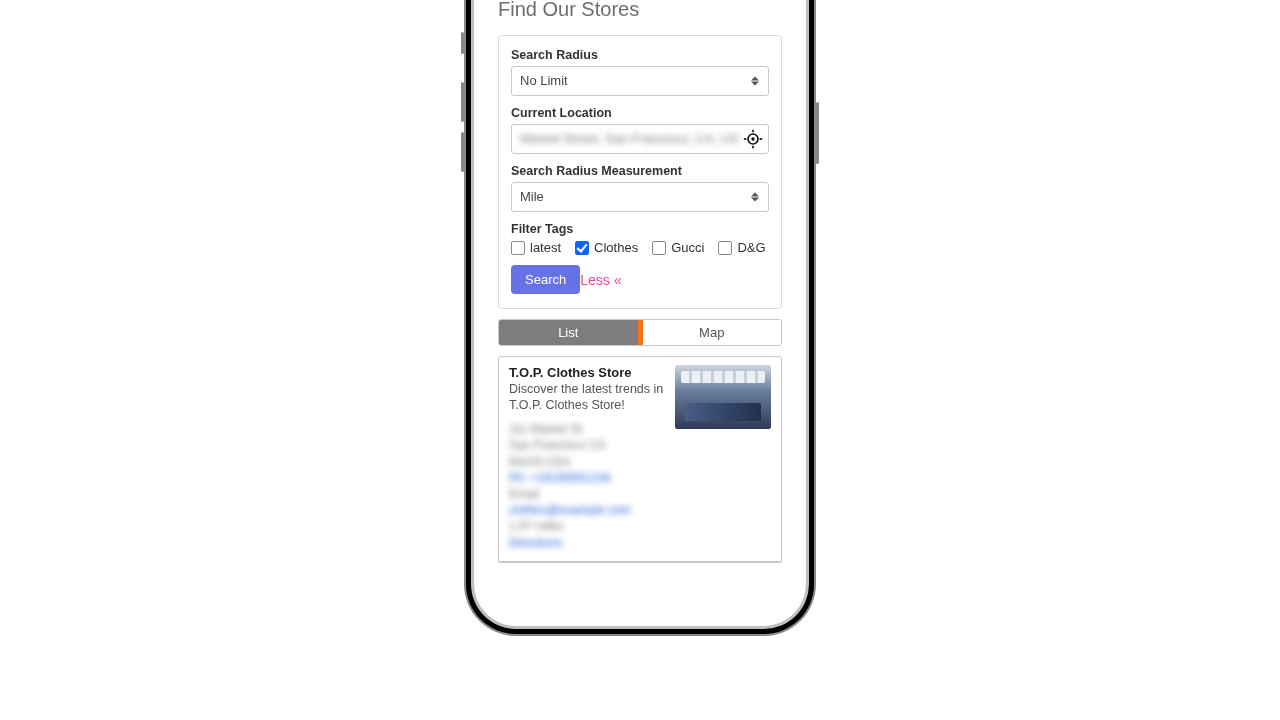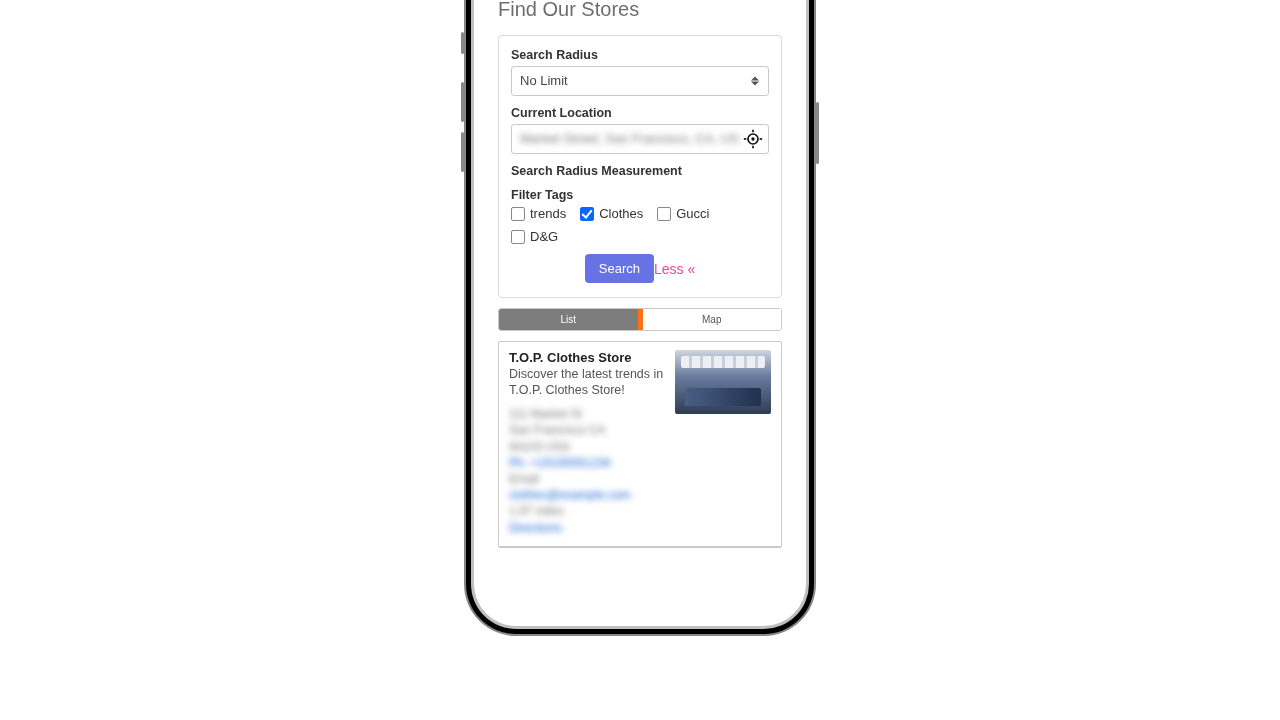--- a/index.html
+++ b/index.html
@@ -211,21 +211,21 @@
     width: 4px; height: 8px;
     border: solid #fff;
     border-width: 0 2px 2px 0;
     transform: rotate(40deg);
     margin-top: -2px;
   }
 
   .actions-row {
     display: flex;
     align-items: center;
-    justify-content: center;
+    justify-content: flex-start;
     margin-top: 6px;
   }
   .btn-search {
     background: #6772e5;
     color: #fff;
     border: none;
     border-radius: 4px;
     padding: 7px 14px;
     font-size: 13px;
     cursor: pointer;
@@ -240,21 +240,21 @@
     display: flex;
     border: 1px solid #c9c9c9;
     border-radius: 3px;
     overflow: hidden;
     margin-bottom: 10px;
   }
   .tab {
     flex: 1;
     text-align: center;
     padding: 5px 0;
-    font-size: 10px;
+    font-size: 13px;
     background: #fff;
     color: #555;
     cursor: pointer;
   }
   .tab.active {
     background: #7d7d7d;
     color: #fff;
   }
   .tab + .tab { border-left: 5px solid #f97316; }
 
@@ -363,27 +363,34 @@
                   <line x1="12" y1="20" x2="12" y2="23"></line>
                   <line x1="1" y1="12" x2="4" y2="12"></line>
                   <line x1="20" y1="12" x2="23" y2="12"></line>
                 </svg>
               </span>
             </div>
           </div>
 
           <div class="form-row">
             <span class="field-label">Search Radius Measurement</span>
+            <div class="select">
+              <span>Mile</span>
+              <span class="select-caret">
+                <span class="caret-up"></span>
+                  <span class="caret-down"></span>
+              </span>
+            </div>
           </div>
 
           <span class="field-label">Filter Tags</span>
           <div class="checkbox-row">
             <label class="cb">
               <span class="box"></span>
-              <span>trends</span>
+              <span>latest</span>
             </label>
             <label class="cb checked">
               <span class="box"></span>
               <span>Clothes</span>
             </label>
             <label class="cb">
               <span class="box"></span>
               <span>Gucci</span>
             </label>
             <label class="cb">

